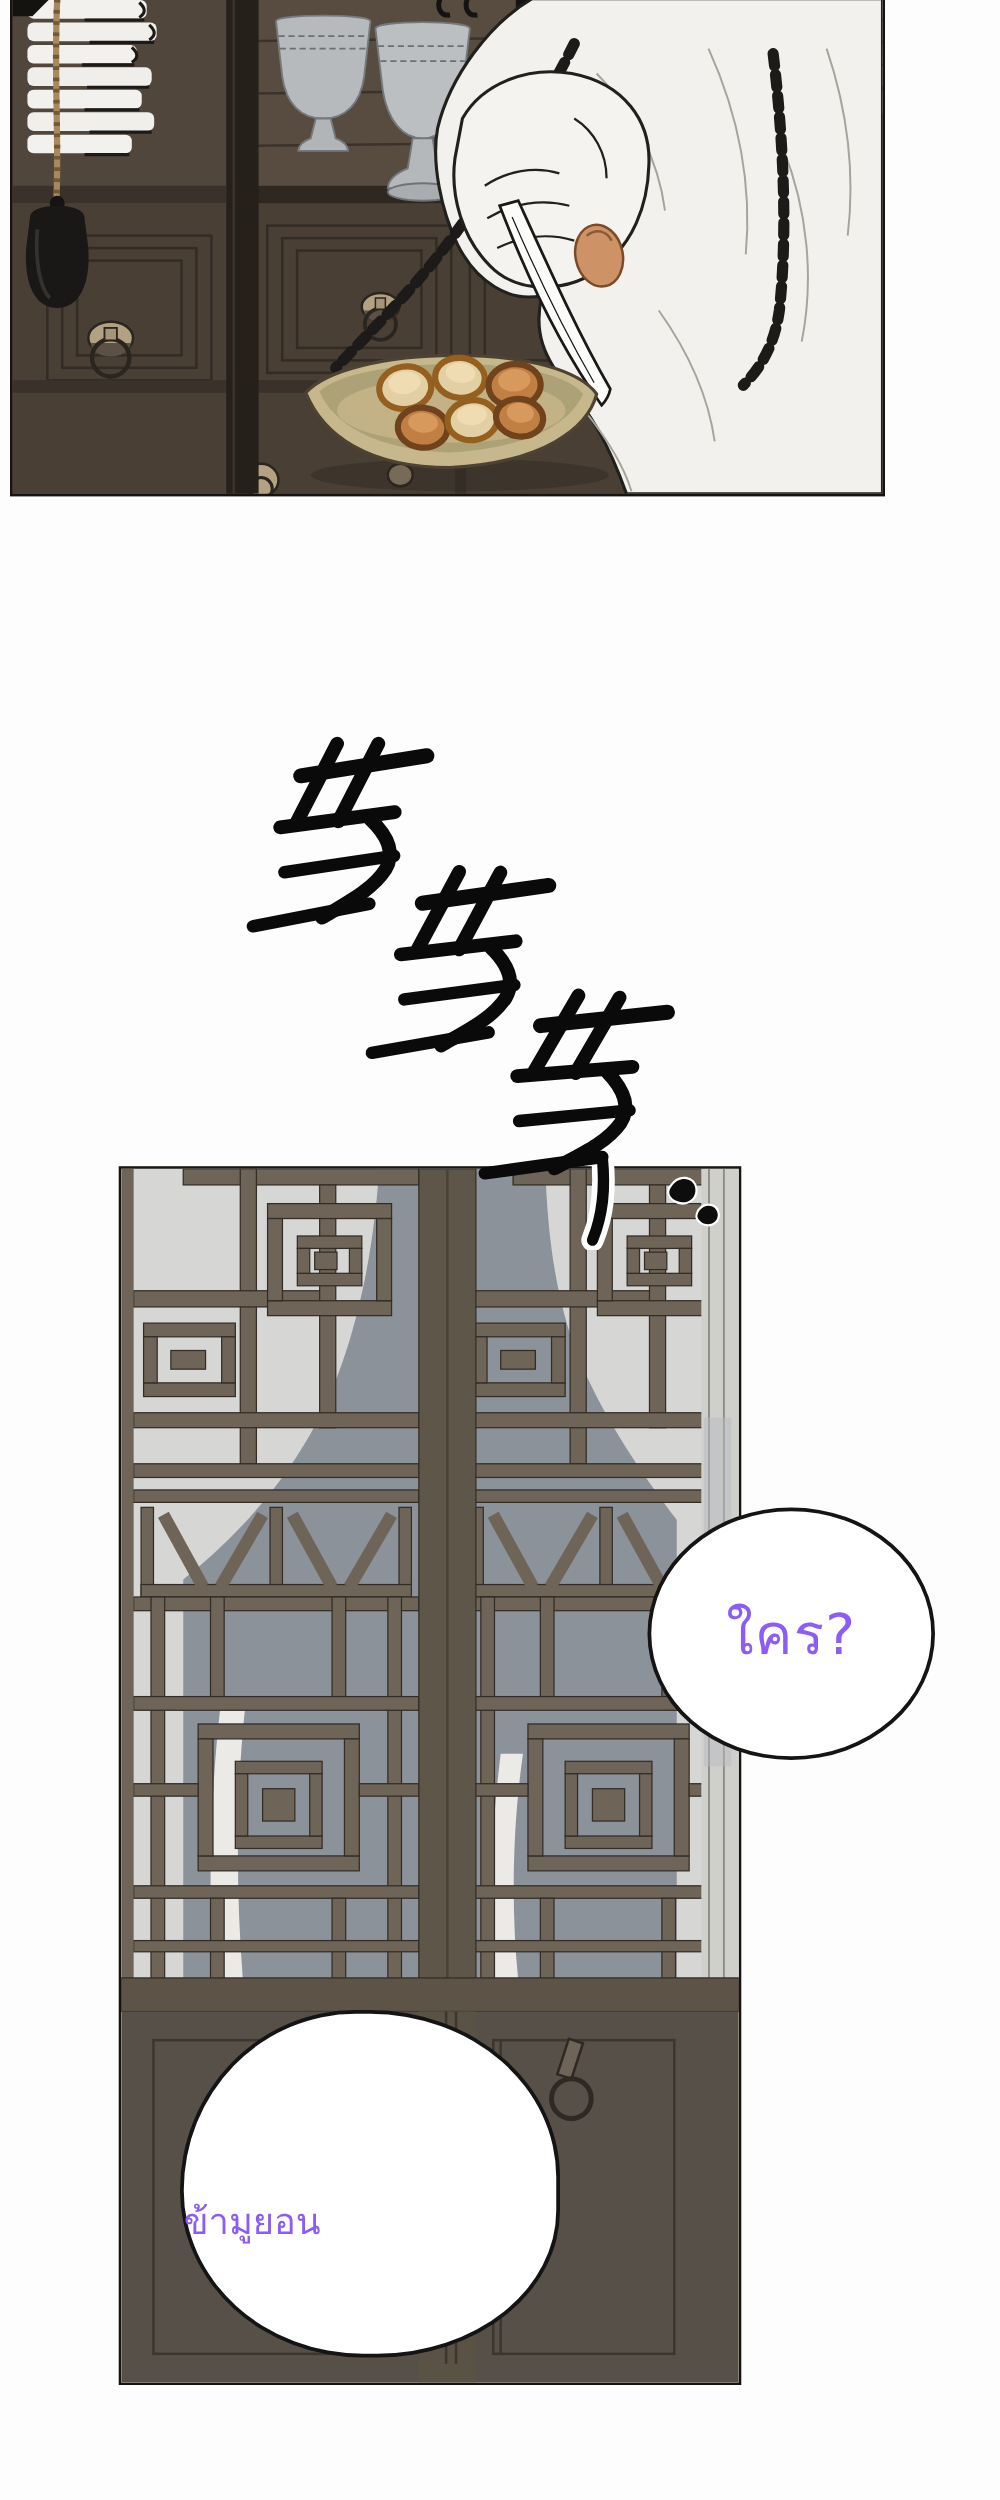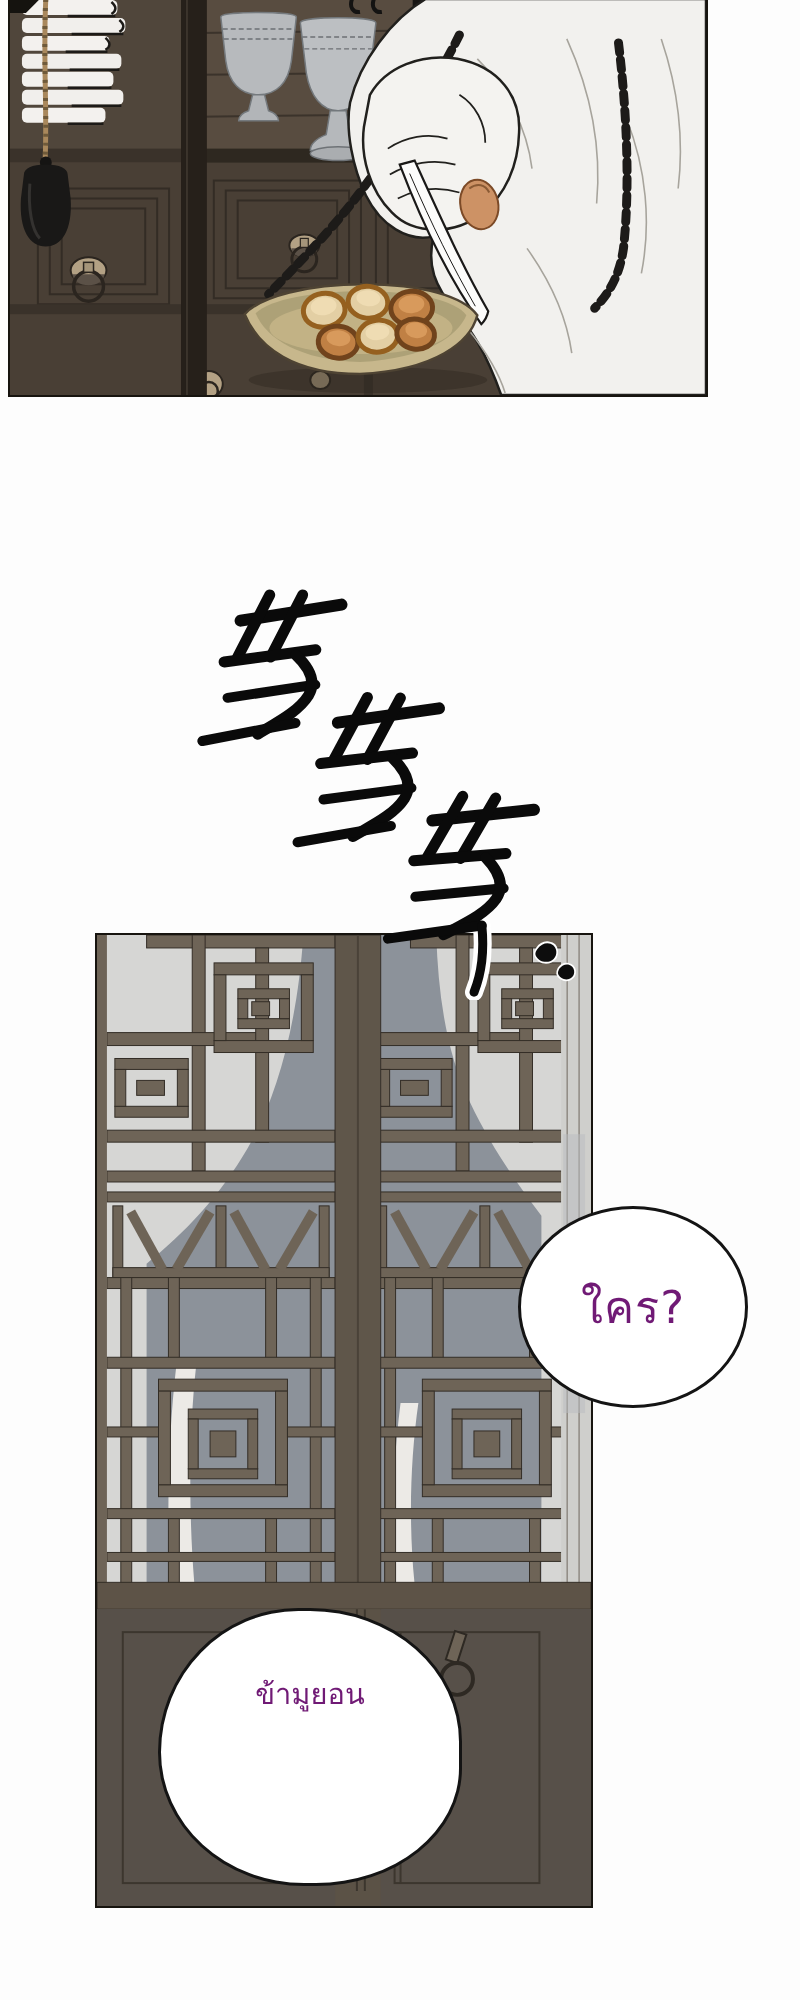--- a/index.html
+++ b/index.html
@@ -9,30 +9,30 @@
     font-family:"DejaVu Sans","Liberation Sans",sans-serif;
   }
   .panel{position:absolute;border:2.5px solid #17140f;box-sizing:border-box;background:#4c4138;}
   #panel-apothecary{left:8px;top:-3px;width:700px;height:400px;}
   #panel-door{left:95px;top:933px;width:498px;height:975px;background:#d6d6d4;}
   .panel svg{display:block;width:100%;height:100%;}
   #sfx-knock{position:absolute;left:185px;top:550px;width:400px;height:450px;z-index:5;}
   .bubble{
     position:absolute;background:#ffffff;border:3.5px solid #141414;
     display:flex;align-items:center;justify-content:center;
-    z-index:8;box-sizing:border-box;color:#701a75;text-align:left;
+    z-index:8;box-sizing:border-box;color:#8b5cf6;text-align:left;
   }
   #bubble-who{
     left:518px;top:1206px;width:230px;height:202px;border-radius:50%;
     font-size:45px;letter-spacing:1px;
   }
   #bubble-request{
-    left:158px;top:1608px;width:304px;height:278px;
+    left:144px;top:1608px;width:304px;height:278px;
     border-radius:48% 52% 50% 50% / 54% 50% 44% 50%;
-    flex-direction:column;justify-content:flex-start;padding-top:62px;
+    justify-content:flex-start;padding-top:62px;
     font-size:29px;line-height:1.5;
   }
 </style>
 </head>
 <body>
 
 <div class="page">
 
   <div class="panel" id="panel-apothecary">
     <svg viewBox="0 0 700 397" preserveAspectRatio="none">

